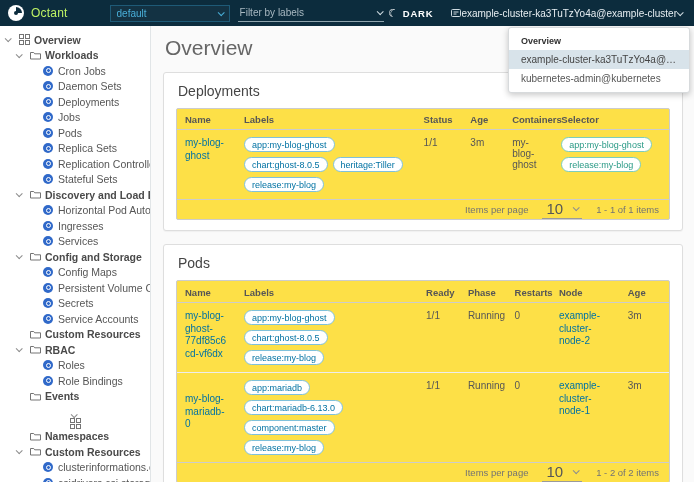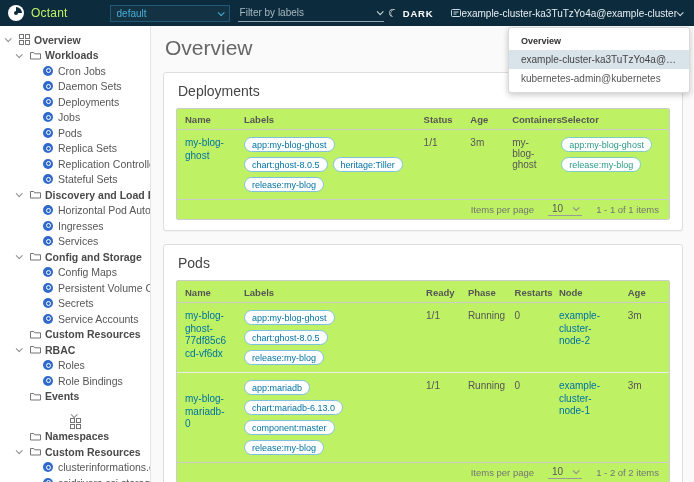--- a/index.html
+++ b/index.html
@@ -47,34 +47,34 @@
   .chev-slot { width: 13px; display: inline-flex; justify-content: flex-start; flex: none; }
   .tree-ico { width: 12px; margin-right: 4px; display: inline-flex; align-items: center; justify-content: center; flex: none; }
   .k8s-icon { width: 10px; height: 10px; border-radius: 50%; background: #3069c9; position: relative; display: inline-block; }
   .k8s-icon::after { content: ""; position: absolute; left: 2.5px; top: 2.5px; right: 2.5px; bottom: 2.5px; border: 1px solid #fff; border-radius: 50%; }
   .tree-label { overflow: hidden; text-overflow: clip; }
 
   
   .page-title { font-size: 21px; font-weight: 400; color: #666; margin: 4px 0 12px 2px; }
   .card { background: #fff; border: 1px solid #dedede; border-radius: 3px; padding: 8px 12px 10px; margin-bottom: 13px; box-shadow: 0 1px 1px rgba(0,0,0,.04); }
   .card-title { font-size: 14px; color: #454545; margin: 2px 0 9px 2px; font-weight: 400; }
-  .datagrid { border: 1px solid #ccc; border-radius: 2px; background: #bef264; }
+  .datagrid { border: 1px solid #ccc; border-radius: 2px; background: #fde047; }
   .dg-header { display: flex; border-bottom: 1px solid #ccc; }
   .th { font-size: 9.5px; font-weight: 700; color: #565656; padding: 5px 8px 4px; display: flex; align-items: center; gap: 4px; }
   .dg-row { display: flex; }
   .dg-row + .dg-row { border-top: 1px solid #ededed; }
   .td { font-size: 10px; color: #565656; padding: 7px 8px; vertical-align: top; }
   .cell-link { color: #0072a3; cursor: pointer; word-break: break-word; line-height: 1.25; }
   .badges { display: flex; flex-wrap: wrap; gap: 5px; }
   .badge { border: 1px solid #7fc1dc; color: #0072a3; font-size: 9px; padding: 1.5px 7px; border-radius: 9px; white-space: nowrap; cursor: pointer; background: #fff; }
   .badge.teal { border-color: #7ccdbd; color: #2a9a86; }
   .dg-footer { border-top: 1px solid #ccc; display: flex; align-items: center; justify-content: flex-end; gap: 14px; padding: 3px 10px; height: 20px; }
   .pg-label, .pg-range { font-size: 9.5px; color: #737373; }
   .pp-select { display: inline-flex; align-items: center; gap: 10px; border-bottom: 1px solid #9a9a9a; padding: 0 4px 1px; cursor: pointer; }
-  .pp-select .pp-val { font-size: 10px; color: #565656; }
+  .pp-select .pp-val { font-size: 15px; color: #565656; }
 
   .filter-ico { display: inline-flex; }
 </style>
 </head>
 <body>
 
 <div class="header">
   <div class="logo-wrap">
     <svg width="16" height="16" viewBox="0 0 16 16">
       <circle cx="8" cy="8" r="8" fill="#ffffff"></circle>

